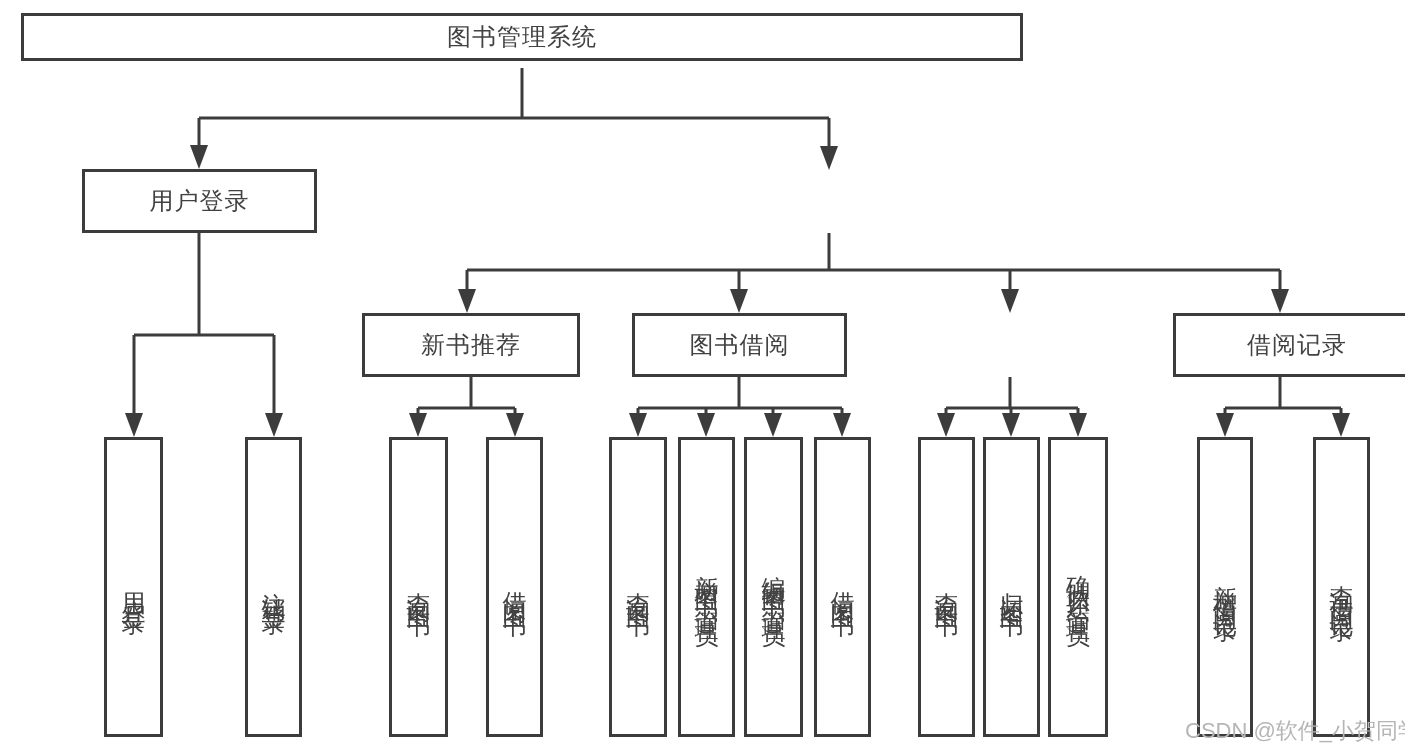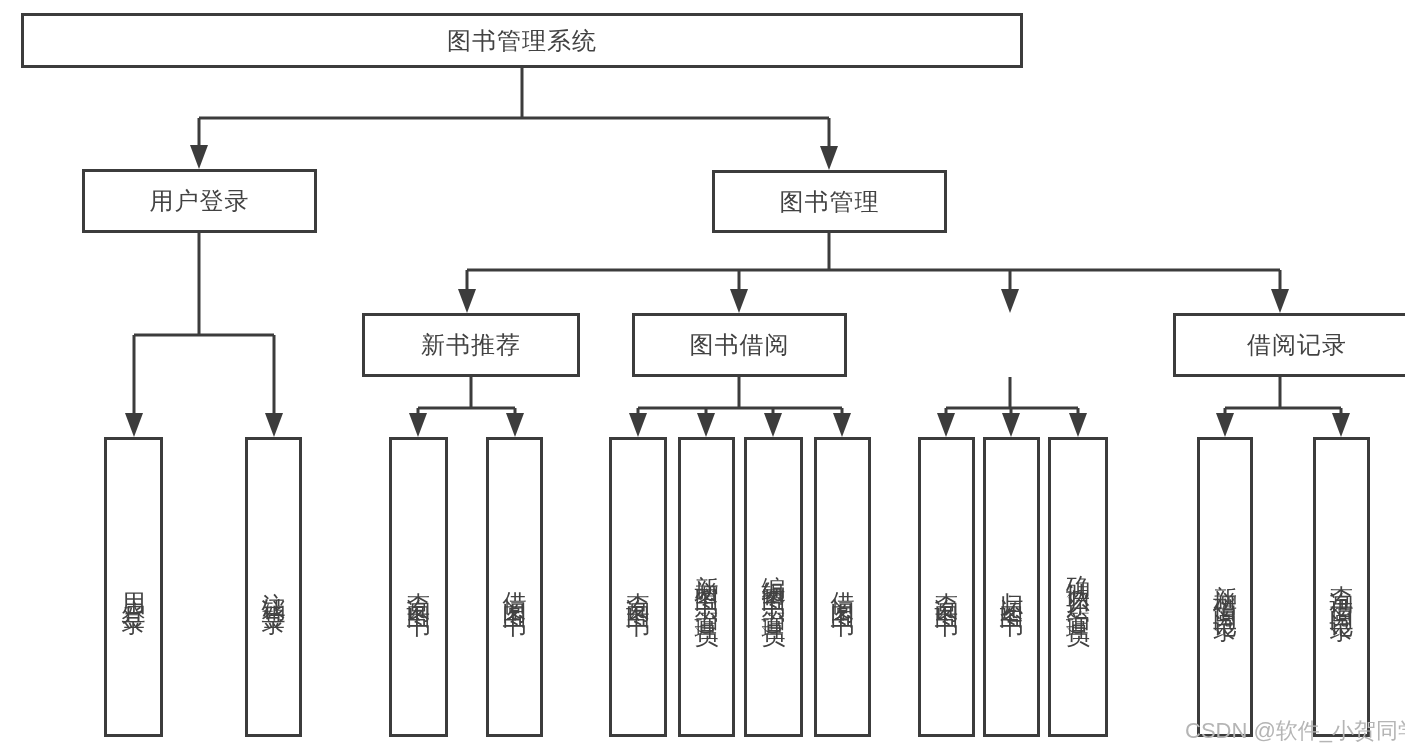--- a/index.html
+++ b/index.html
@@ -85,29 +85,26 @@
     <path d="M1010 377 V408 M946 408 H1078 M946 408 V414 M1011 408 V414 M1078 408 V414"></path>
     <polygon points="937,413 955,413 946,437"></polygon>
     <polygon points="1002,413 1020,413 1011,437"></polygon>
     <polygon points="1069,413 1087,413 1078,437"></polygon>
 
     <path d="M1280 377 V408 M1225 408 H1341 M1225 408 V414 M1341 408 V414"></path>
     <polygon points="1216,413 1234,413 1225,437"></polygon>
     <polygon points="1332,413 1350,413 1341,437"></polygon>
   </svg>
 
-  <div class="node" style="left:21px;top:13px;width:1002px;height:55px">
+  <div class="node" style="left:21px;top:13px;width:1002px;height:48px">
     <span class="hlabel">图书管理系统</span>
   </div>
 
   <div class="node" style="left:82px;top:169px;width:235px;height:64px">
     <span class="hlabel">用户登录</span>
-  </div>
-  <div class="node" style="left:712px;top:170px;width:235px;height:63px">
-    <span class="hlabel">图书管理</span>
   </div>
 
   <div class="node" style="left:632px;top:313px;width:215px;height:64px">
     <span class="hlabel">图书借阅</span>
   </div>
   <div class="node" style="left:362px;top:313px;width:218px;height:64px">
     <span class="hlabel">新书推荐</span>
   </div>
   <div class="node" style="left:1173px;top:313px;width:248px;height:64px">
     <span class="hlabel">借阅记录</span>

